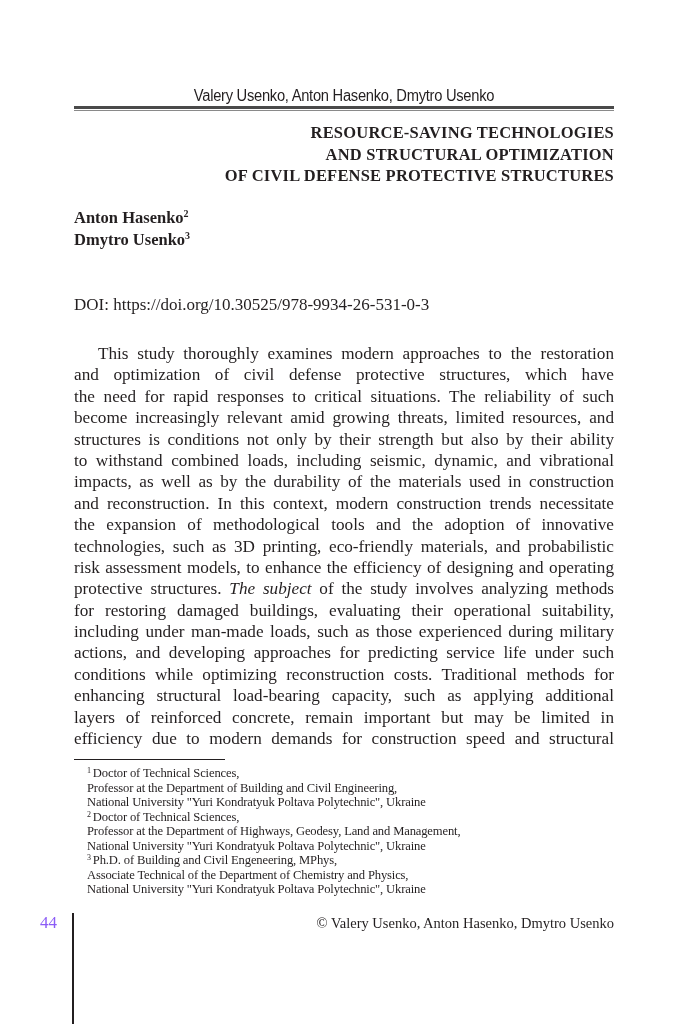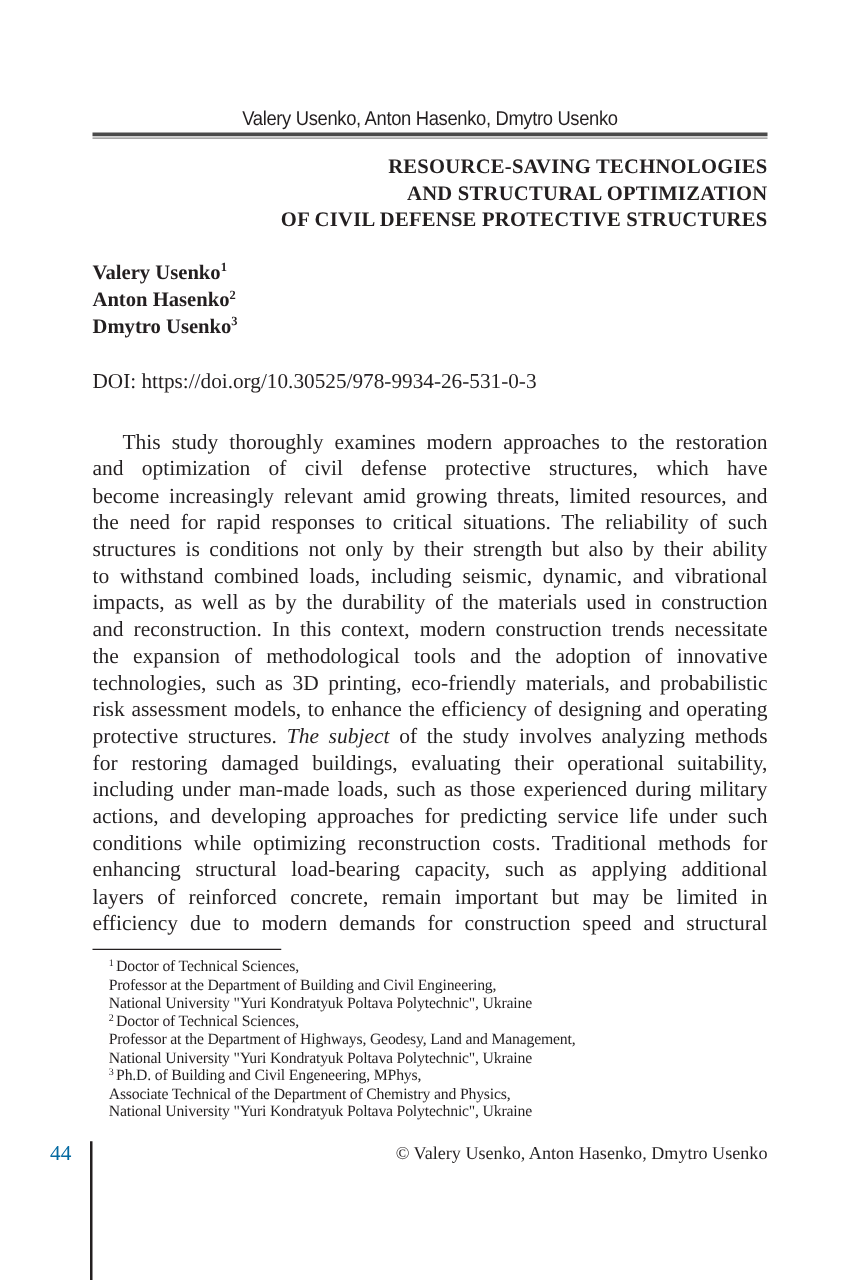--- a/index.html
+++ b/index.html
@@ -116,21 +116,21 @@
     letter-spacing: -0.15px;
   }
   .footnotes .fn-line { display: block; white-space: nowrap; }
   .footnotes sup { font-size: 8px; vertical-align: 4px; line-height: 0; margin-right: 2px; }
   .page-number {
     position: absolute;
     left: 40px;
     top: 913px;
     font-size: 17px;
     line-height: 20px;
-    color: #0369a1;
+    color: #8b5cf6;
   }
   .side-bar {
     position: absolute;
     left: 72px;
     top: 913px;
     width: 2px;
     height: 111px;
     background: #231f20;
   }
   .copyright {
@@ -149,32 +149,31 @@
 <div class="header-rule"></div>
 <div class="header-rule-thin"></div>
 
 <h1 class="title">
   <span>RESOURCE-SAVING TECHNOLOGIES</span>
   <span>AND STRUCTURAL OPTIMIZATION</span>
   <span>OF CIVIL DEFENSE PROTECTIVE STRUCTURES</span>
 </h1>
 
 <div class="authors">
-  <span class="author"><span>Valery Usenko</span><sup>1</sup></span>
   <span class="author"><span>Anton Hasenko</span><sup>2</sup></span>
   <span class="author"><span>Dmytro Usenko</span><sup>3</sup></span>
 </div>
 
 <div class="doi">DOI: https://doi.org/10.30525/978-9934-26-531-0-3</div>
 
 <div class="body-text">
   <span class="line indent">This study thoroughly examines modern approaches to the restoration</span>
   <span class="line">and optimization of civil defense protective structures, which have</span>
+  <span class="line">the need for rapid responses to critical situations. The reliability of such</span>
   <span class="line">become increasingly relevant amid growing threats, limited resources, and</span>
-  <span class="line">the need for rapid responses to critical situations. The reliability of such</span>
   <span class="line">structures is conditions not only by their strength but also by their ability</span>
   <span class="line">to withstand combined loads, including seismic, dynamic, and vibrational</span>
   <span class="line">impacts, as well as by the durability of the materials used in construction</span>
   <span class="line">and reconstruction. In this context, modern construction trends necessitate</span>
   <span class="line">the expansion of methodological tools and the adoption of innovative</span>
   <span class="line">technologies, such as 3D printing, eco-friendly materials, and probabilistic</span>
   <span class="line">risk assessment models, to enhance the efficiency of designing and operating</span>
   <span class="line"><span>protective structures. </span><em>The subject</em><span> of the study involves analyzing methods</span></span>
   <span class="line">for restoring damaged buildings, evaluating their operational suitability,</span>
   <span class="line">including under man-made loads, such as those experienced during military</span>

